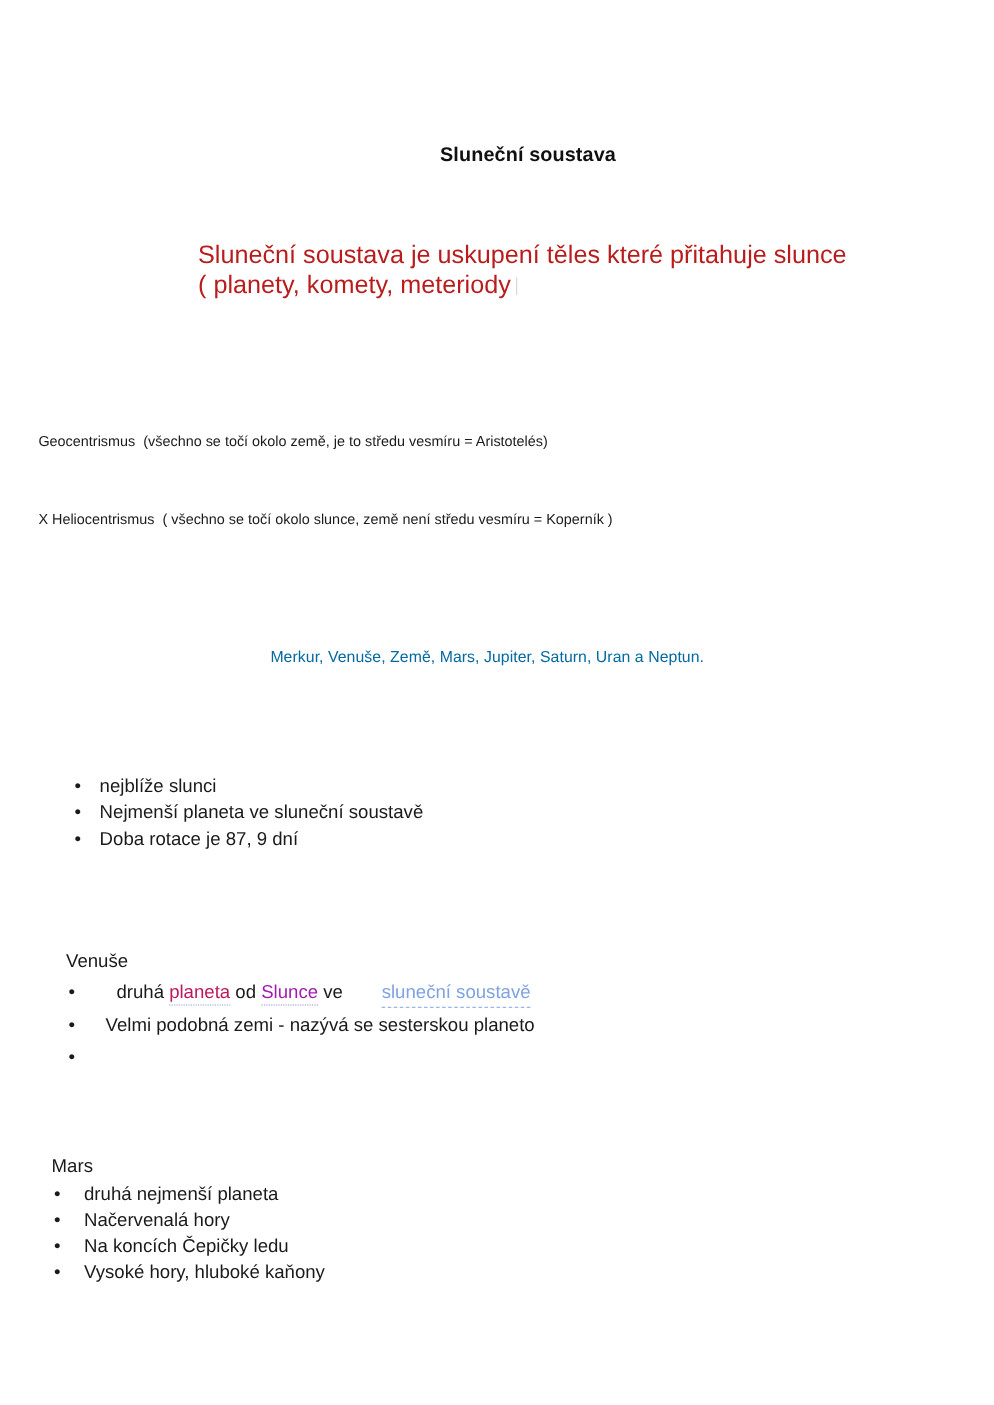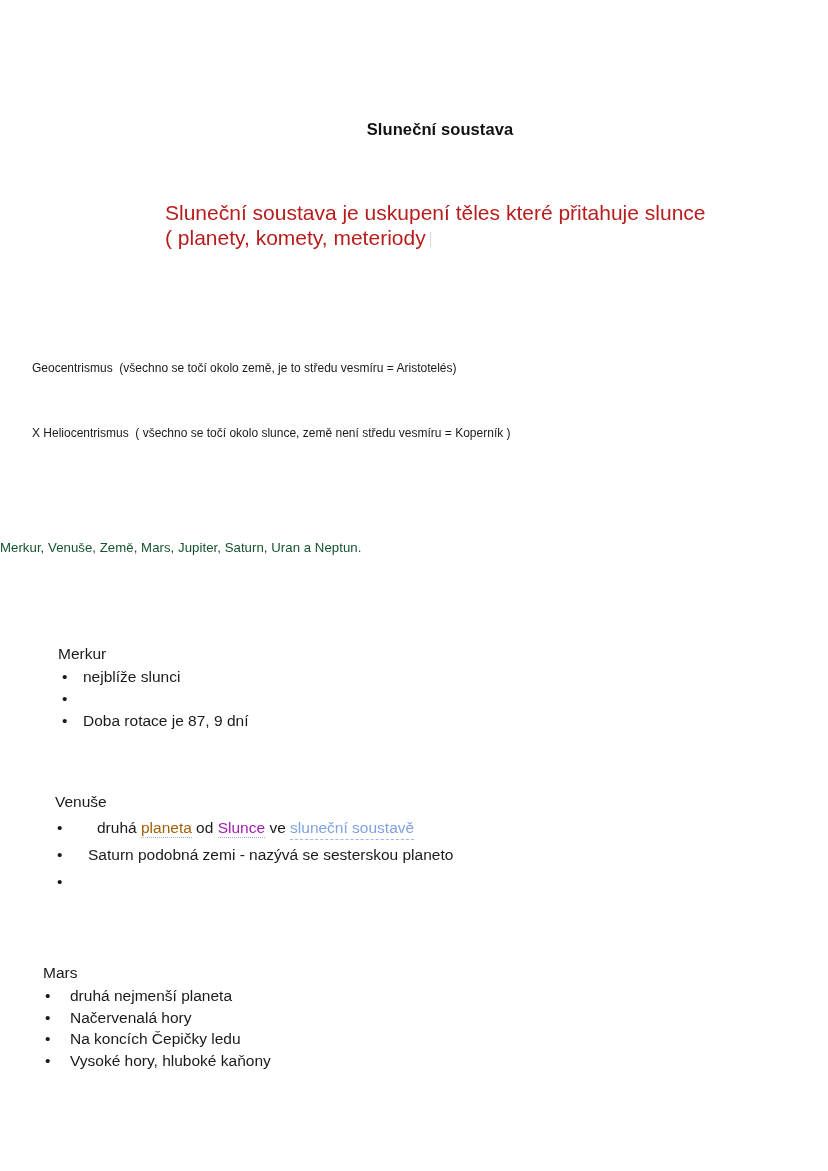--- a/index.html
+++ b/index.html
@@ -66,22 +66,23 @@
   }
   .statement.geo  { top: 357px; }
   .statement.helio{ top: 422px; }
 
   
   .planet-line {
     position: absolute;
     top: 540px;
     left: 0;
     width: 812px;
+    text-align: center;
     font-size: 13.2px;
-    color: #14532d;
+    color: #0369a1;
     letter-spacing: 0.05px;
   }
 
   
   .section { position: absolute; }
   .section .sec-title {
     font-size: 15.5px;
     color: #1a1a1a;
     margin-bottom: 3px;
   }
@@ -117,65 +118,65 @@
   .section.mars { top: 964px; left: 43px; }
   .section.mars ul.bullets > li { height: 21.5px; line-height: 21.5px; padding-left: 27px; }
   .section.mars ul.bullets > li .dot { left: 2px; }
 
   
   a.lnk {
     text-decoration: none;
     cursor: pointer;
   }
   a.lnk.blue {
-    color: #a16207;
+    color: #be185d;
     border-bottom: 1px dotted #9db3e6;
     padding-bottom: 1px;
   }
   a.lnk.violet {
     color: #a21caf;
     border-bottom: 1px dotted #b0a2d6;
     padding-bottom: 1px;
   }
   a.lnk.lightblue {
     color: #7fa2e0;
     border-bottom: 1px dashed #9cb6e8;
     padding-bottom: 3px;
+    margin-left: 28px;
   }
 </style>
 </head>
 <body>
 
 <div class="page">
 
   <div class="doc-title">Sluneční soustava</div>
 
   <div class="intro"><span>Sluneční soustava je uskupení těles které přitahuje slunce</span>
 <span>( planety, komety, meteriody</span><span class="caret"></span></div>
 
   <div class="statement geo">Geocentrismus  (všechno se točí okolo země, je to středu vesmíru = Aristotelés)</div>
 
   <div class="statement helio">X Heliocentrismus  ( všechno se točí okolo slunce, země není středu vesmíru = Koperník )</div>
 
   <div class="planet-line">Merkur, Venuše, Země, Mars, Jupiter, Saturn, Uran a Neptun.</div>
 
   <div class="section merkur">
-    <div class="sec-title">Merkur</div>
     <ul class="bullets">
       <li><span class="dot">•</span><span>nejblíže slunci</span></li>
-      <li><span class="dot">•</span></li>
+      <li><span class="dot">•</span><span>Nejmenší planeta ve sluneční soustavě</span></li>
       <li><span class="dot">•</span><span>Doba rotace je 87, 9 dní</span></li>
     </ul>
   </div>
 
   <div class="section venuse">
     <div class="sec-title">Venuše</div>
     <ul class="bullets">
       <li class="first"><span class="dot">•</span><span><span>druhá </span><a class="lnk blue" href="#">planeta</a><span> od </span><a class="lnk violet" href="#">Slunce</a><span> ve </span><a class="lnk lightblue" href="#">sluneční soustavě</a></span></li>
-      <li><span class="dot">•</span><span>Saturn podobná zemi - nazývá se sesterskou planeto</span></li>
+      <li><span class="dot">•</span><span>Velmi podobná zemi - nazývá se sesterskou planeto</span></li>
       <li><span class="dot">•</span></li>
     </ul>
   </div>
 
   <div class="section mars">
     <div class="sec-title">Mars</div>
     <ul class="bullets">
       <li><span class="dot">•</span><span>druhá nejmenší planeta</span></li>
       <li><span class="dot">•</span><span>Načervenalá hory</span></li>
       <li><span class="dot">•</span><span>Na koncích Čepičky ledu</span></li>

